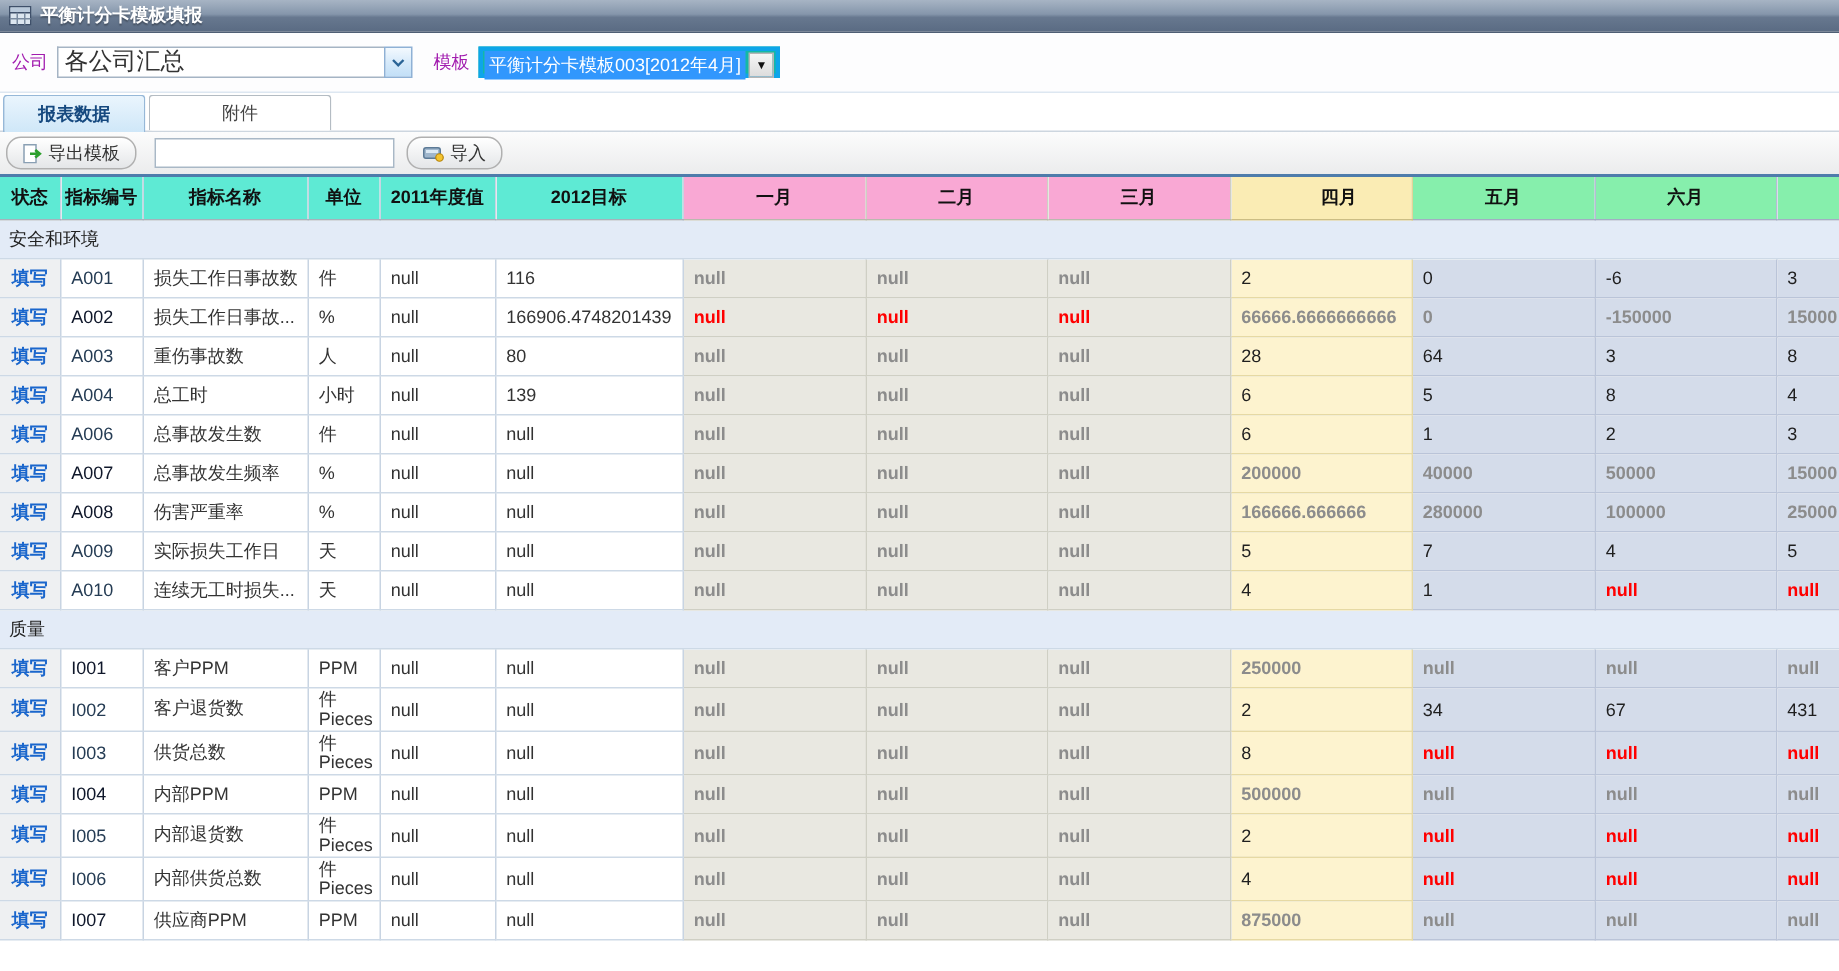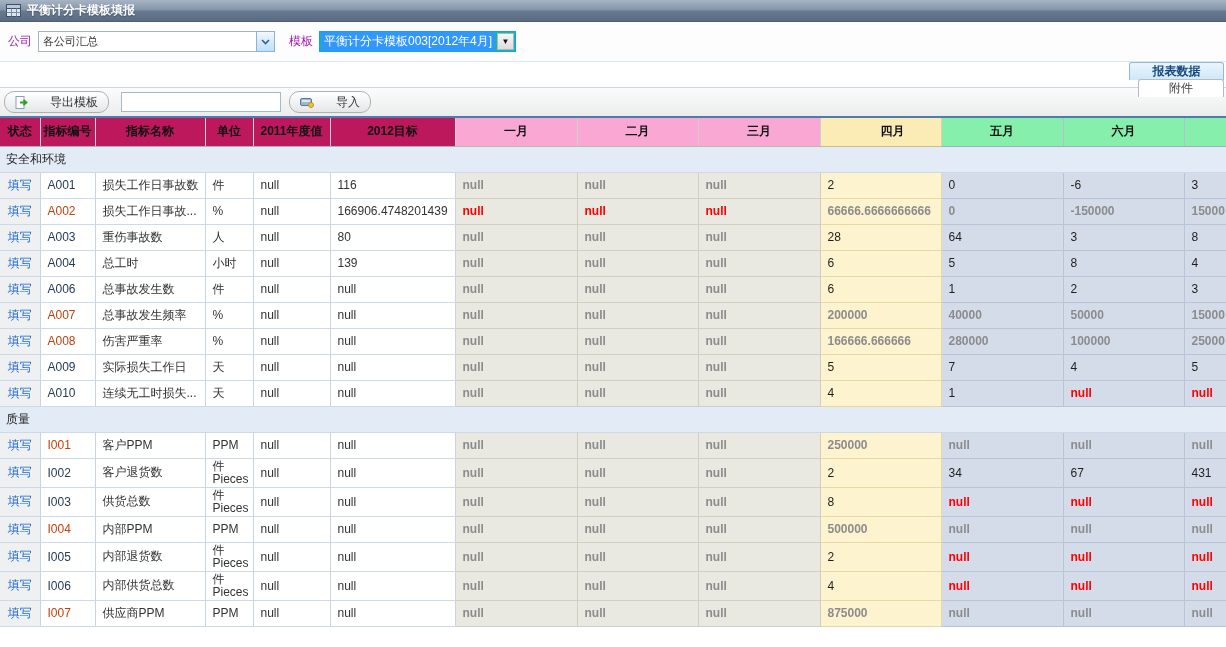--- a/index.html
+++ b/index.html
@@ -13,70 +13,70 @@
     border-bottom:1px solid #4e5e74; }
   .titlebar .t-icon { display:inline-flex; margin-right:6px; }
   .titlebar .t-text { color:#fff; font-weight:bold; font-size:12px; text-shadow:0 1px 1px rgba(0,0,0,.3);font-family:Liberation Mono, monospace; }
 
   
   .filterbar { height:40px; display:flex; align-items:center; background:#fdfdfe;
     border-bottom:1px solid #dde7f1; padding:0 8px; }
   .f-label { margin-right:6px; color:#a21caf; }
   .combo { display:flex; height:21px; margin-right:14px; }
   .combo input { width:218px; height:21px; border:1px solid #a5b4c4; border-right:none;
-    padding:0 4px; font-size:11px; color:#333; outline:none; }
+    padding:0 4px; font-size:16px; color:#333; outline:none; }
   .combo .combo-btn { width:19px; height:21px; border:1px solid #8fb1d5;
     background:linear-gradient(180deg,#f3f9fe,#d7eafa 50%,#c2dff7);
     display:flex; align-items:center; justify-content:center; cursor:pointer; }
   .combo .combo-btn svg { display:block; }
-  .sel { display:flex; align-items:center; height:21px; border:1px solid #0ea5e9; background:#14b8a6; }
+  .sel { display:flex; align-items:flex-start; height:21px; border:3px solid #0ea5e9; background:#14b8a6; }
   .sel .sel-text { background:#3197fd; color:#fff; padding:1px 3px; margin:0 1px; white-space:nowrap; }
   .sel .sel-btn { width:17px; height:17px; margin:1px; border:1px solid #b5b5b5;
     background:linear-gradient(180deg,#f6f6f6,#dcdcdc); display:flex; align-items:center;
     justify-content:center; font-size:8px; color:#111; cursor:pointer; }
 
   
   .tabstrip { height:26px; display:flex; align-items:flex-end; padding-left:2px; background:#fff;
-    border-bottom:1px solid #cdd6df;flex-direction:column; }
+    border-bottom:1px solid #cdd6df; }
   .tab { height:24px; display:flex; align-items:center; justify-content:center;
     border:1px solid #b4bcc3; border-bottom:none; border-radius:3px 3px 0 0;
     background:#fff; color:#444; margin-right:2px; cursor:pointer; }
   .tab.active { background:linear-gradient(180deg,#eaf5fd,#cfe7f8); border-color:#96b8d8;
     color:#16497f; font-weight:bold; margin-bottom:-1px; height:25px; }
-  .tab-report { width:95px; } .tab-attach { width:86px; }
+  .tab-report { width:95px; } .tab-attach { width:122px; }
 
   
   .toolbar { height:30px; display:flex; align-items:center; gap:8px; padding:0 4px;
     background:linear-gradient(180deg,#fcfcfc,#ebeced); border-bottom:2px solid #4e7cab; }
-  .tb-btn { display:inline-flex; align-items:center; gap:22px; height:22px; padding:0 10px;
+  .tb-btn { display:inline-flex; align-items:center; gap:4px; height:22px; padding:0 10px;
     border:1px solid #b0b0b0; border-radius:10px; background:linear-gradient(180deg,#ffffff,#e4e6e8);
     font-size:12px; color:#333; cursor:pointer; font-family:Liberation Sans, sans-serif; }
   .tb-input { width:160px; height:20px; border:1px solid #a9b8c6; padding:0 4px; outline:none; margin-left:4px; }
   .tb-btn svg { display:block; }
 
   
   .grid-wrap { position:relative; width:1305px; }
   table.grid { border-collapse:collapse; table-layout:fixed; width:1305px; }
   .grid th, .grid td { overflow:hidden; white-space:nowrap; font-size:12px; vertical-align:middle; }
 
-  .grid thead th { height:28px; background:#be185d; font-weight:bold; color:#111; text-align:center;
+  .grid thead th { height:28px; background:#5eead4; font-weight:bold; color:#111; text-align:center;
     border-right:1px solid #c8d4e2; border-bottom:1px solid #a7b1bb; }
   .grid thead th.m-gray  { background:#f9a8d4; border-right:1px solid #cfcfc4; border-bottom:1px solid #b9b9ae; }
   .grid thead th.m-yellow{ background:#faecb4; border-right:1px solid #e2d498; border-bottom:1px solid #cbbd84;padding-left:24px; }
   .grid thead th.m-blue  { background:#86efac; border-right:1px solid #b4bed4; border-bottom:1px solid #a2adc4; }
 
   tr.section-row td { height:26px; background:#e3ebf7; border-bottom:1px solid #cdd9e6;
     padding-left:6px; color:#222; }
 
   tr.data-row { height:26px; }
   tr.data-row td { border-bottom:1px solid #cdd9e6; border-right:1px solid #c8d4e2; background:#fff; padding:1px 2px 1px 7px; }
-  td.c-status { background:#eef0f2 !important; text-align:center; padding:0 !important; }
+  td.c-status { background:#eef0f2 !important; text-align:center; padding:0 !important;font-weight:bold; }
   .fill-link { color:#1a66cc; cursor:pointer; }
   td.c-id { color:#253c54; }
-  td.c-id.red { color:#c2410c; }
+  td.c-id.red { color:#0f172a; }
   td.c-unit { line-height:13px; }
 
   td.m-cell { padding:1px 2px 1px 6px; line-height:14px; }
   td.tone-gray   { background:#e9e8e1 !important; border-right:1px solid #cfcfc4 !important; border-bottom:1px solid #cfcfc4 !important; }
   td.tone-yellow { background:#fdf3cf !important; border-right:1px solid #e6d9a4 !important; border-bottom:1px solid #e6d9a4 !important; }
   td.tone-blue   { background:#d4dcea !important; border-right:1px solid #bac4d8 !important; border-bottom:1px solid #bac4d8 !important; }
   .v-muted { color:#8c8c8c; font-weight:bold; }
   .v-plain { color:#1f1f1f; }
   .v-red   { color:#ff0000; font-weight:bold; }
 </style>

